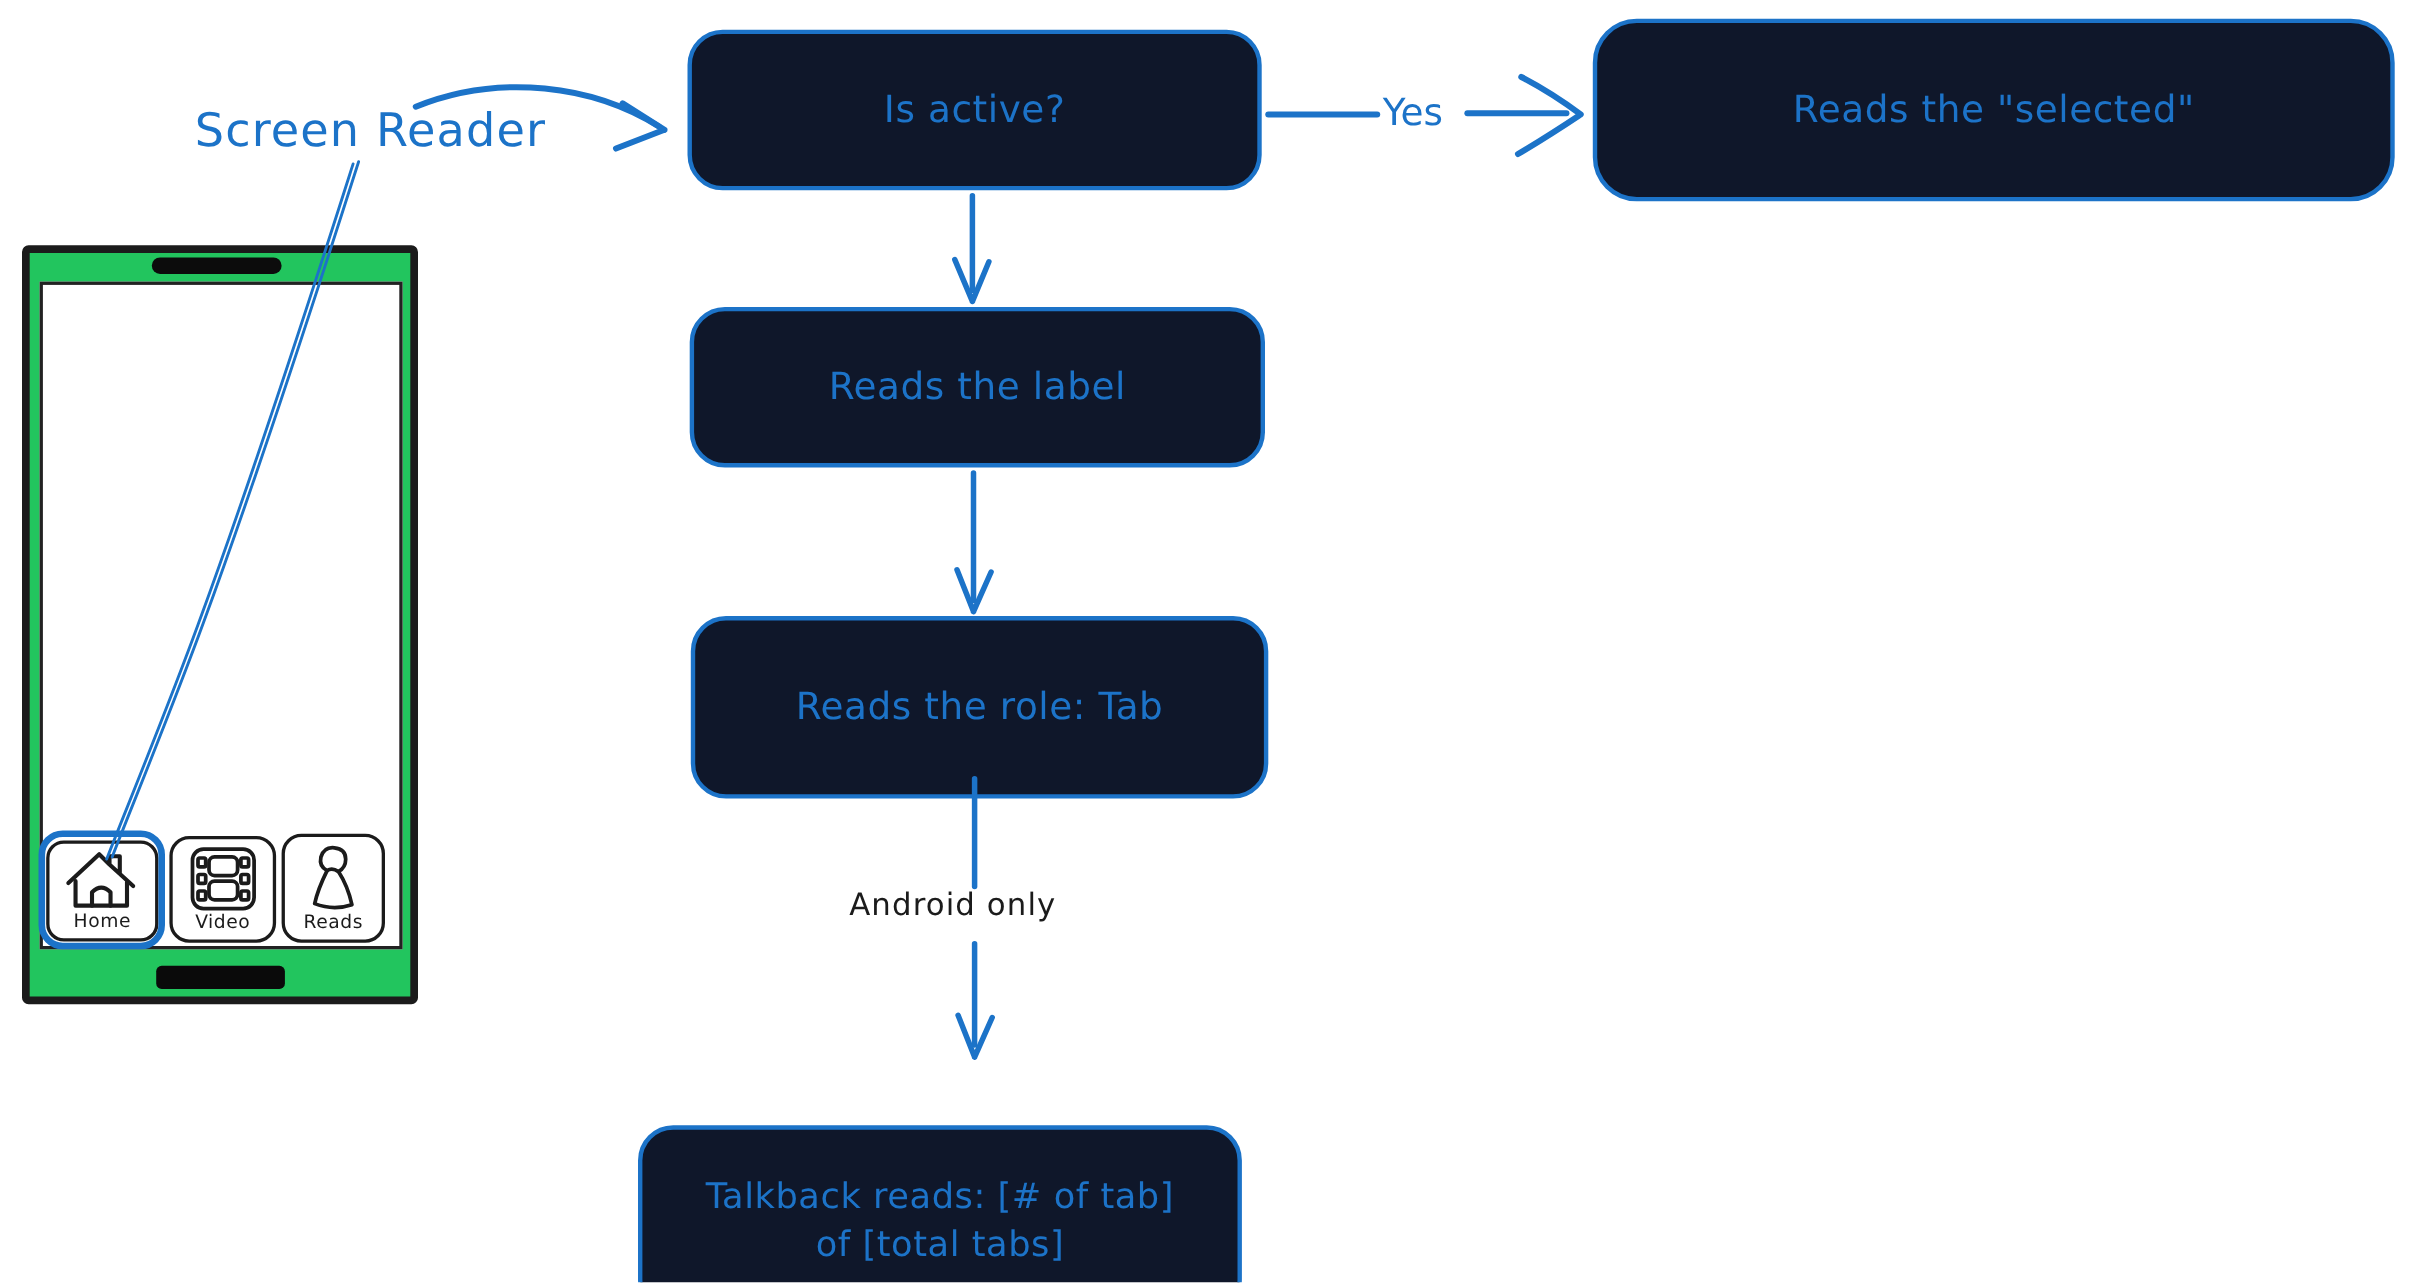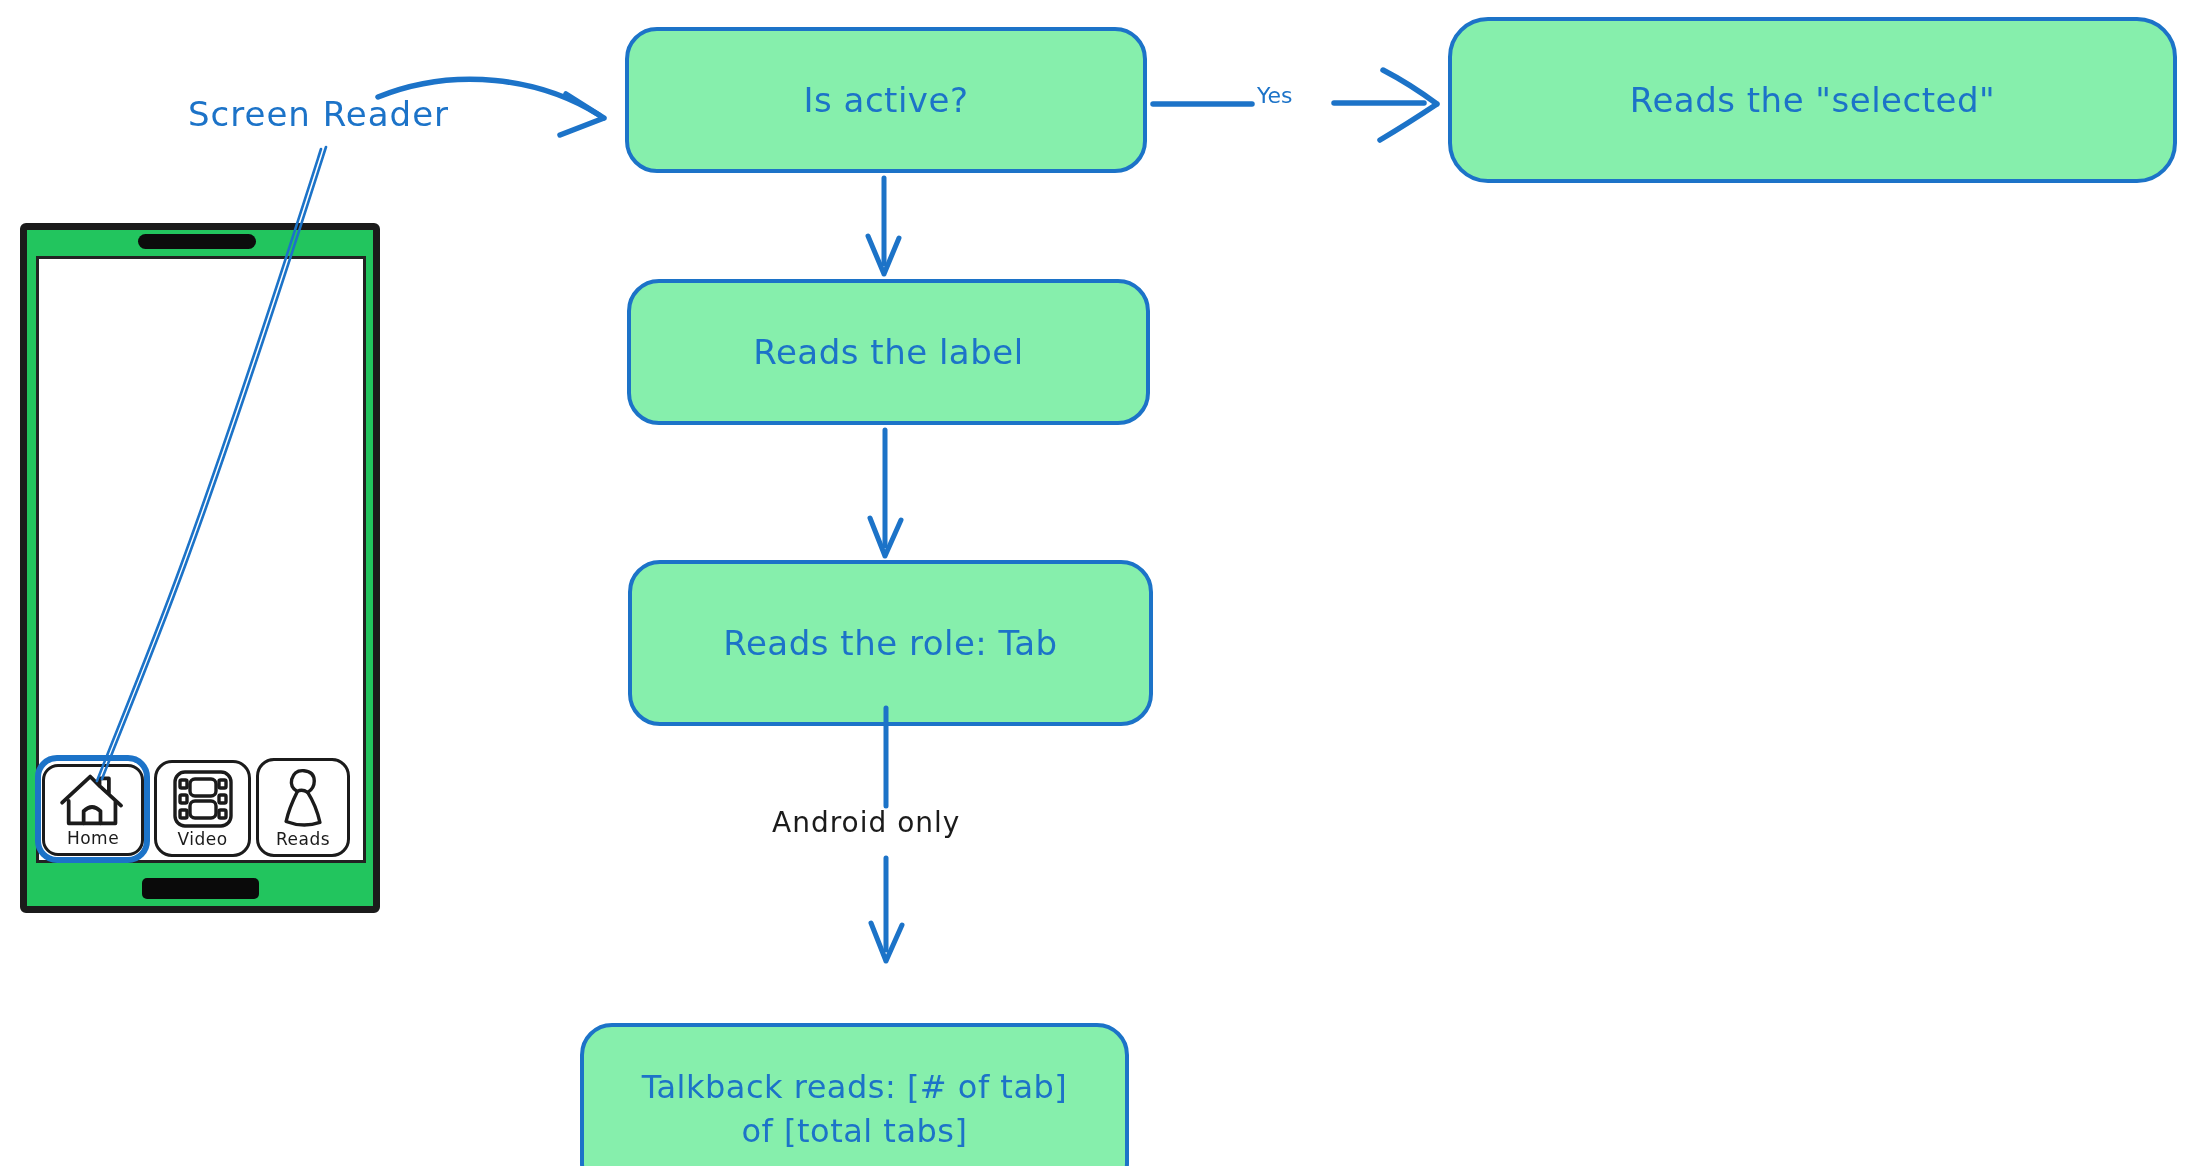--- a/index.html
+++ b/index.html
@@ -13,40 +13,40 @@
     background:#ffffff;
     font-family:"DejaVu Sans", sans-serif;
     overflow:hidden;
   }
 
   
   .node{
     position:absolute;
     border:4px solid var(--accent);
     border-radius:32px;
-    background:#86efac;
+    background:#0f172a;
     color:var(--accent);
     display:flex;align-items:center;justify-content:center;
     text-align:center;
     font-size:34px;
     letter-spacing:.5px;
     z-index:2;
     box-sizing:border-box;
   }
   #n-active   {left:625px; top:27px;  width:522px; height:146px;}
   #n-selected {left:1448px;top:17px;  width:729px; height:166px; border-radius:40px;}
   #n-label    {left:627px; top:279px; width:523px; height:146px;}
   #n-role     {left:628px; top:560px; width:525px; height:166px;}
   #n-talkback {left:580px; top:1023px; width:549px; height:172px;
                flex-direction:column; font-size:32px; line-height:1.38;}
 
   
   .float-label{position:absolute;z-index:3;white-space:nowrap;}
-  #l-screenreader{left:177px;top:94px;  font-size:34px;color:var(--accent);letter-spacing:1px;margin-left:11px;}
-  #l-yes         {left:1257px;top:83px; font-size:22px;color:var(--accent);}
+  #l-screenreader{left:177px;top:94px;  font-size:42px;color:var(--accent);letter-spacing:1px;}
+  #l-yes         {left:1257px;top:83px; font-size:34px;color:var(--accent);}
   #l-android     {left:772px;top:806px; font-size:28px;color:var(--ink);letter-spacing:1px;}
 
   
   .phone{
     position:absolute;left:20px;top:223px;width:360px;height:690px;
     border:7px solid var(--ink);border-radius:6px;background:#22c55e;
     box-sizing:border-box;z-index:1;
   }
   .phone .speaker{
     position:absolute;left:111px;top:4px;width:118px;height:15px;

